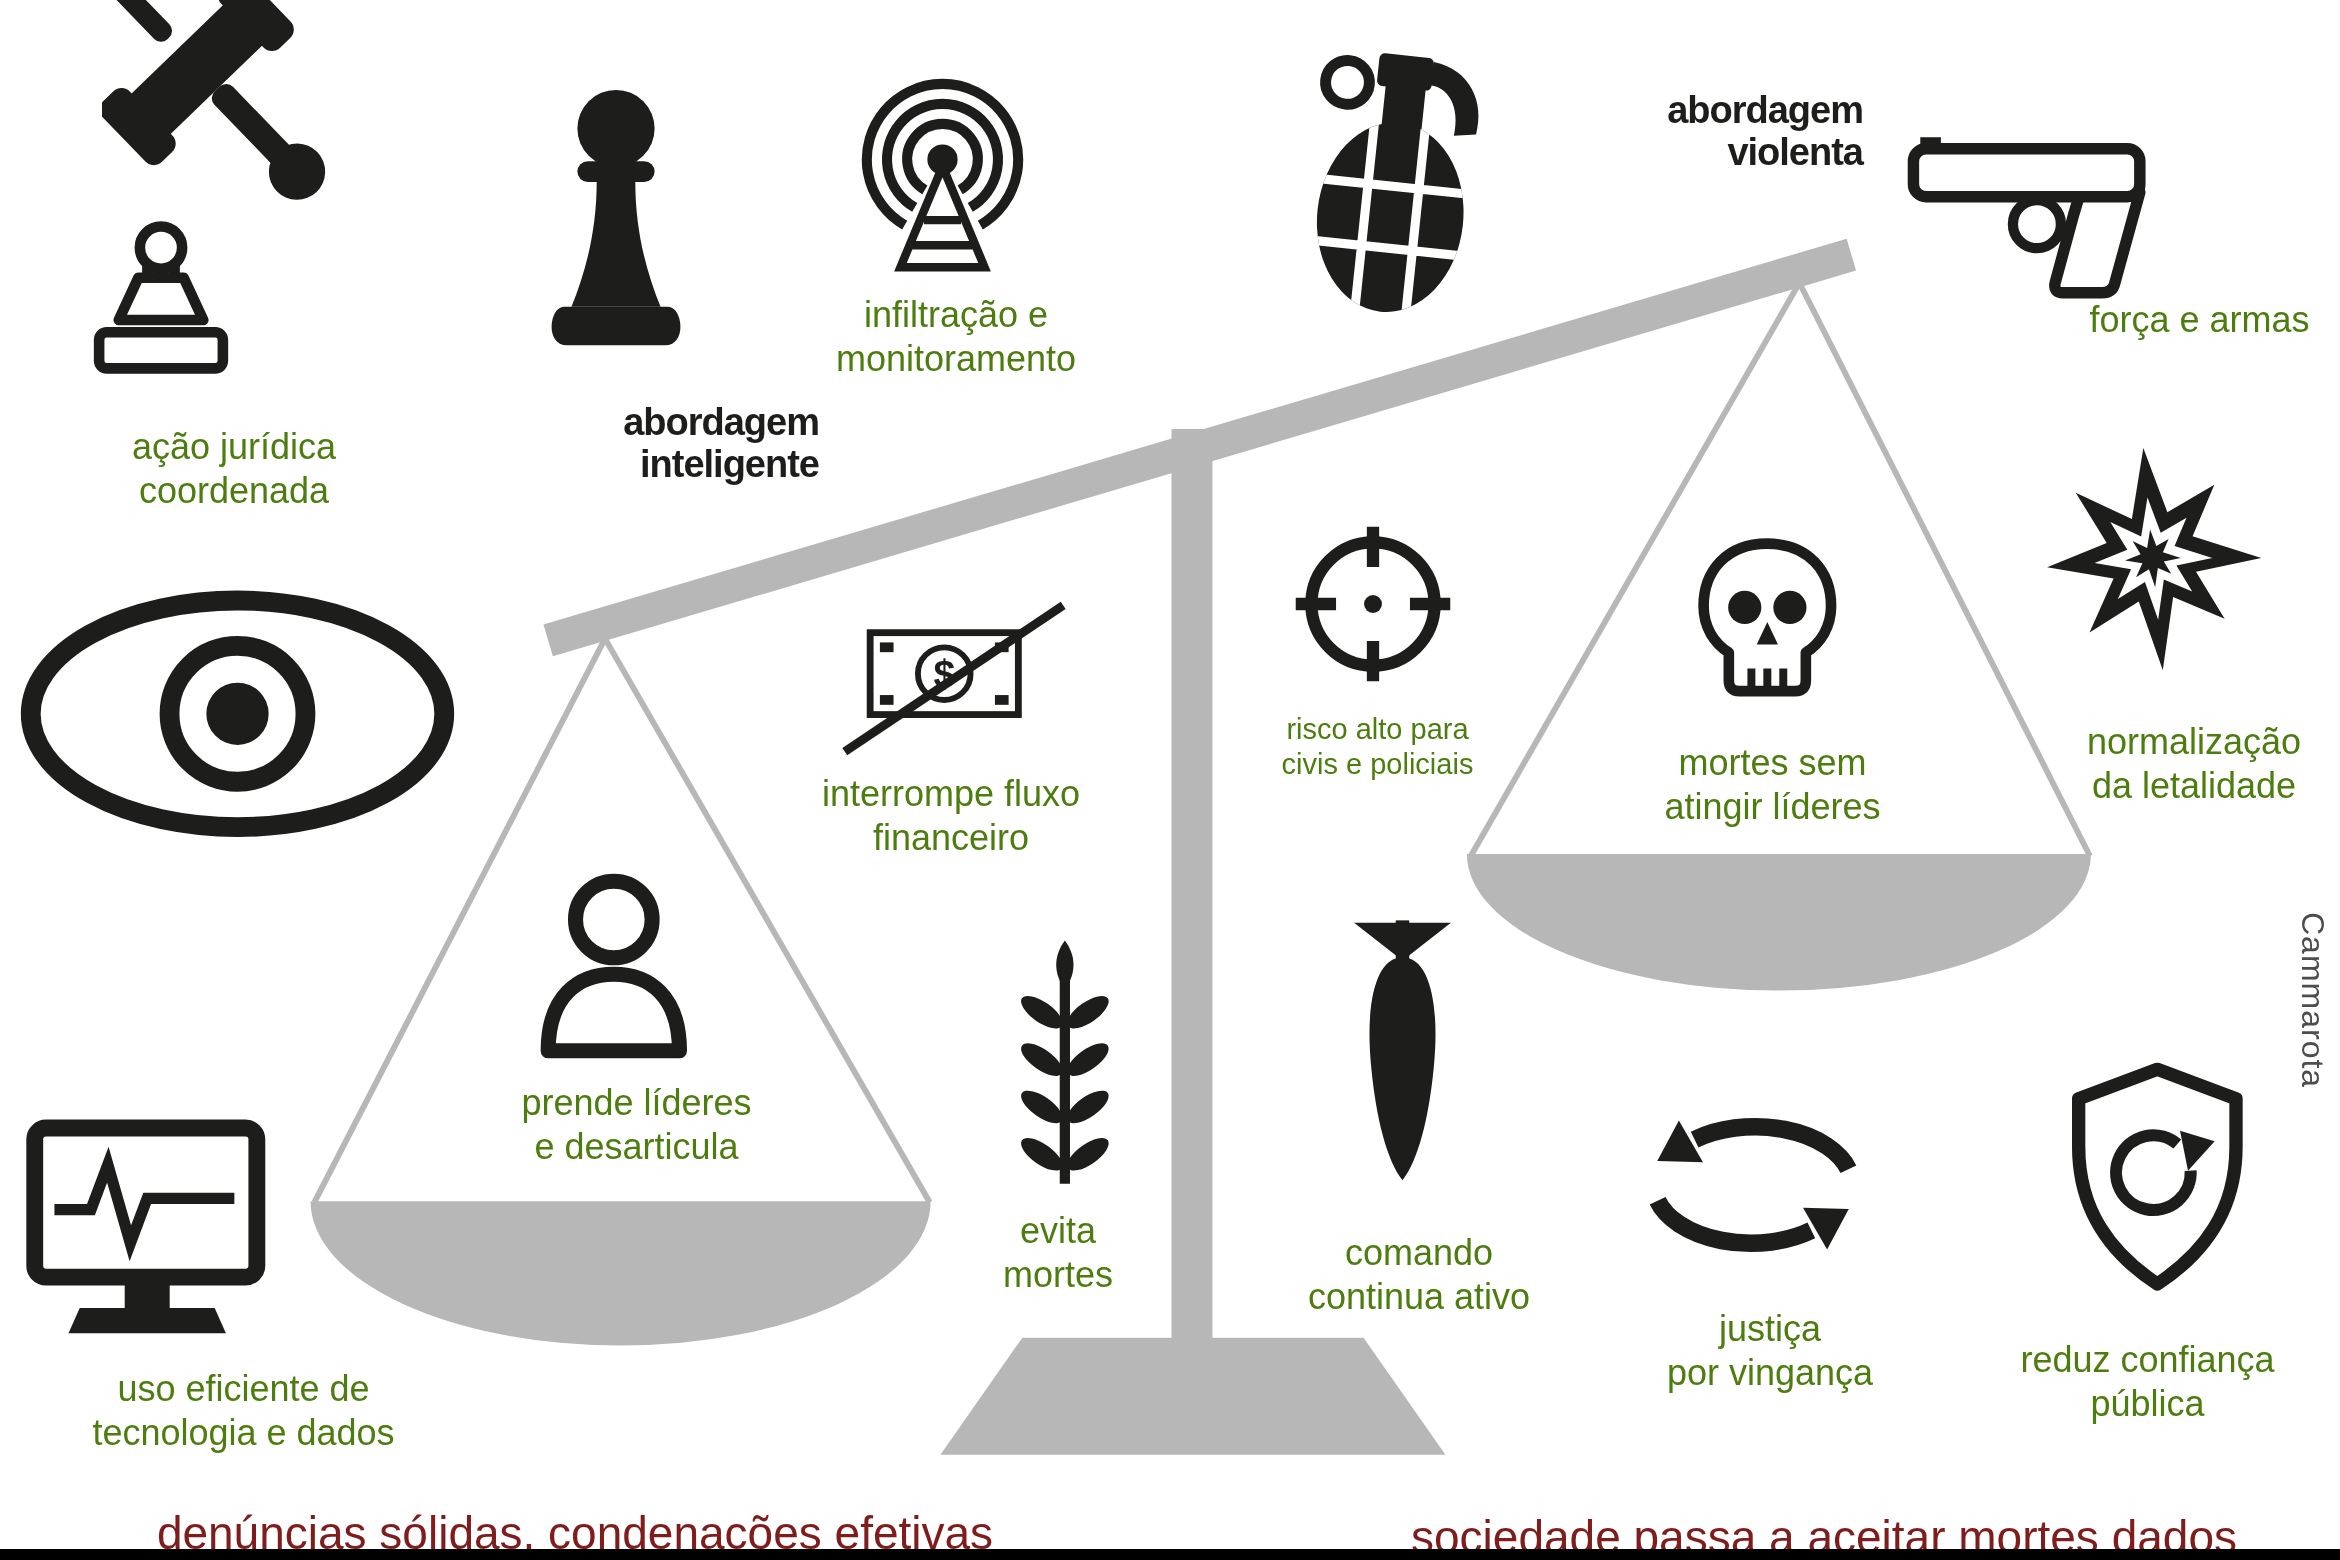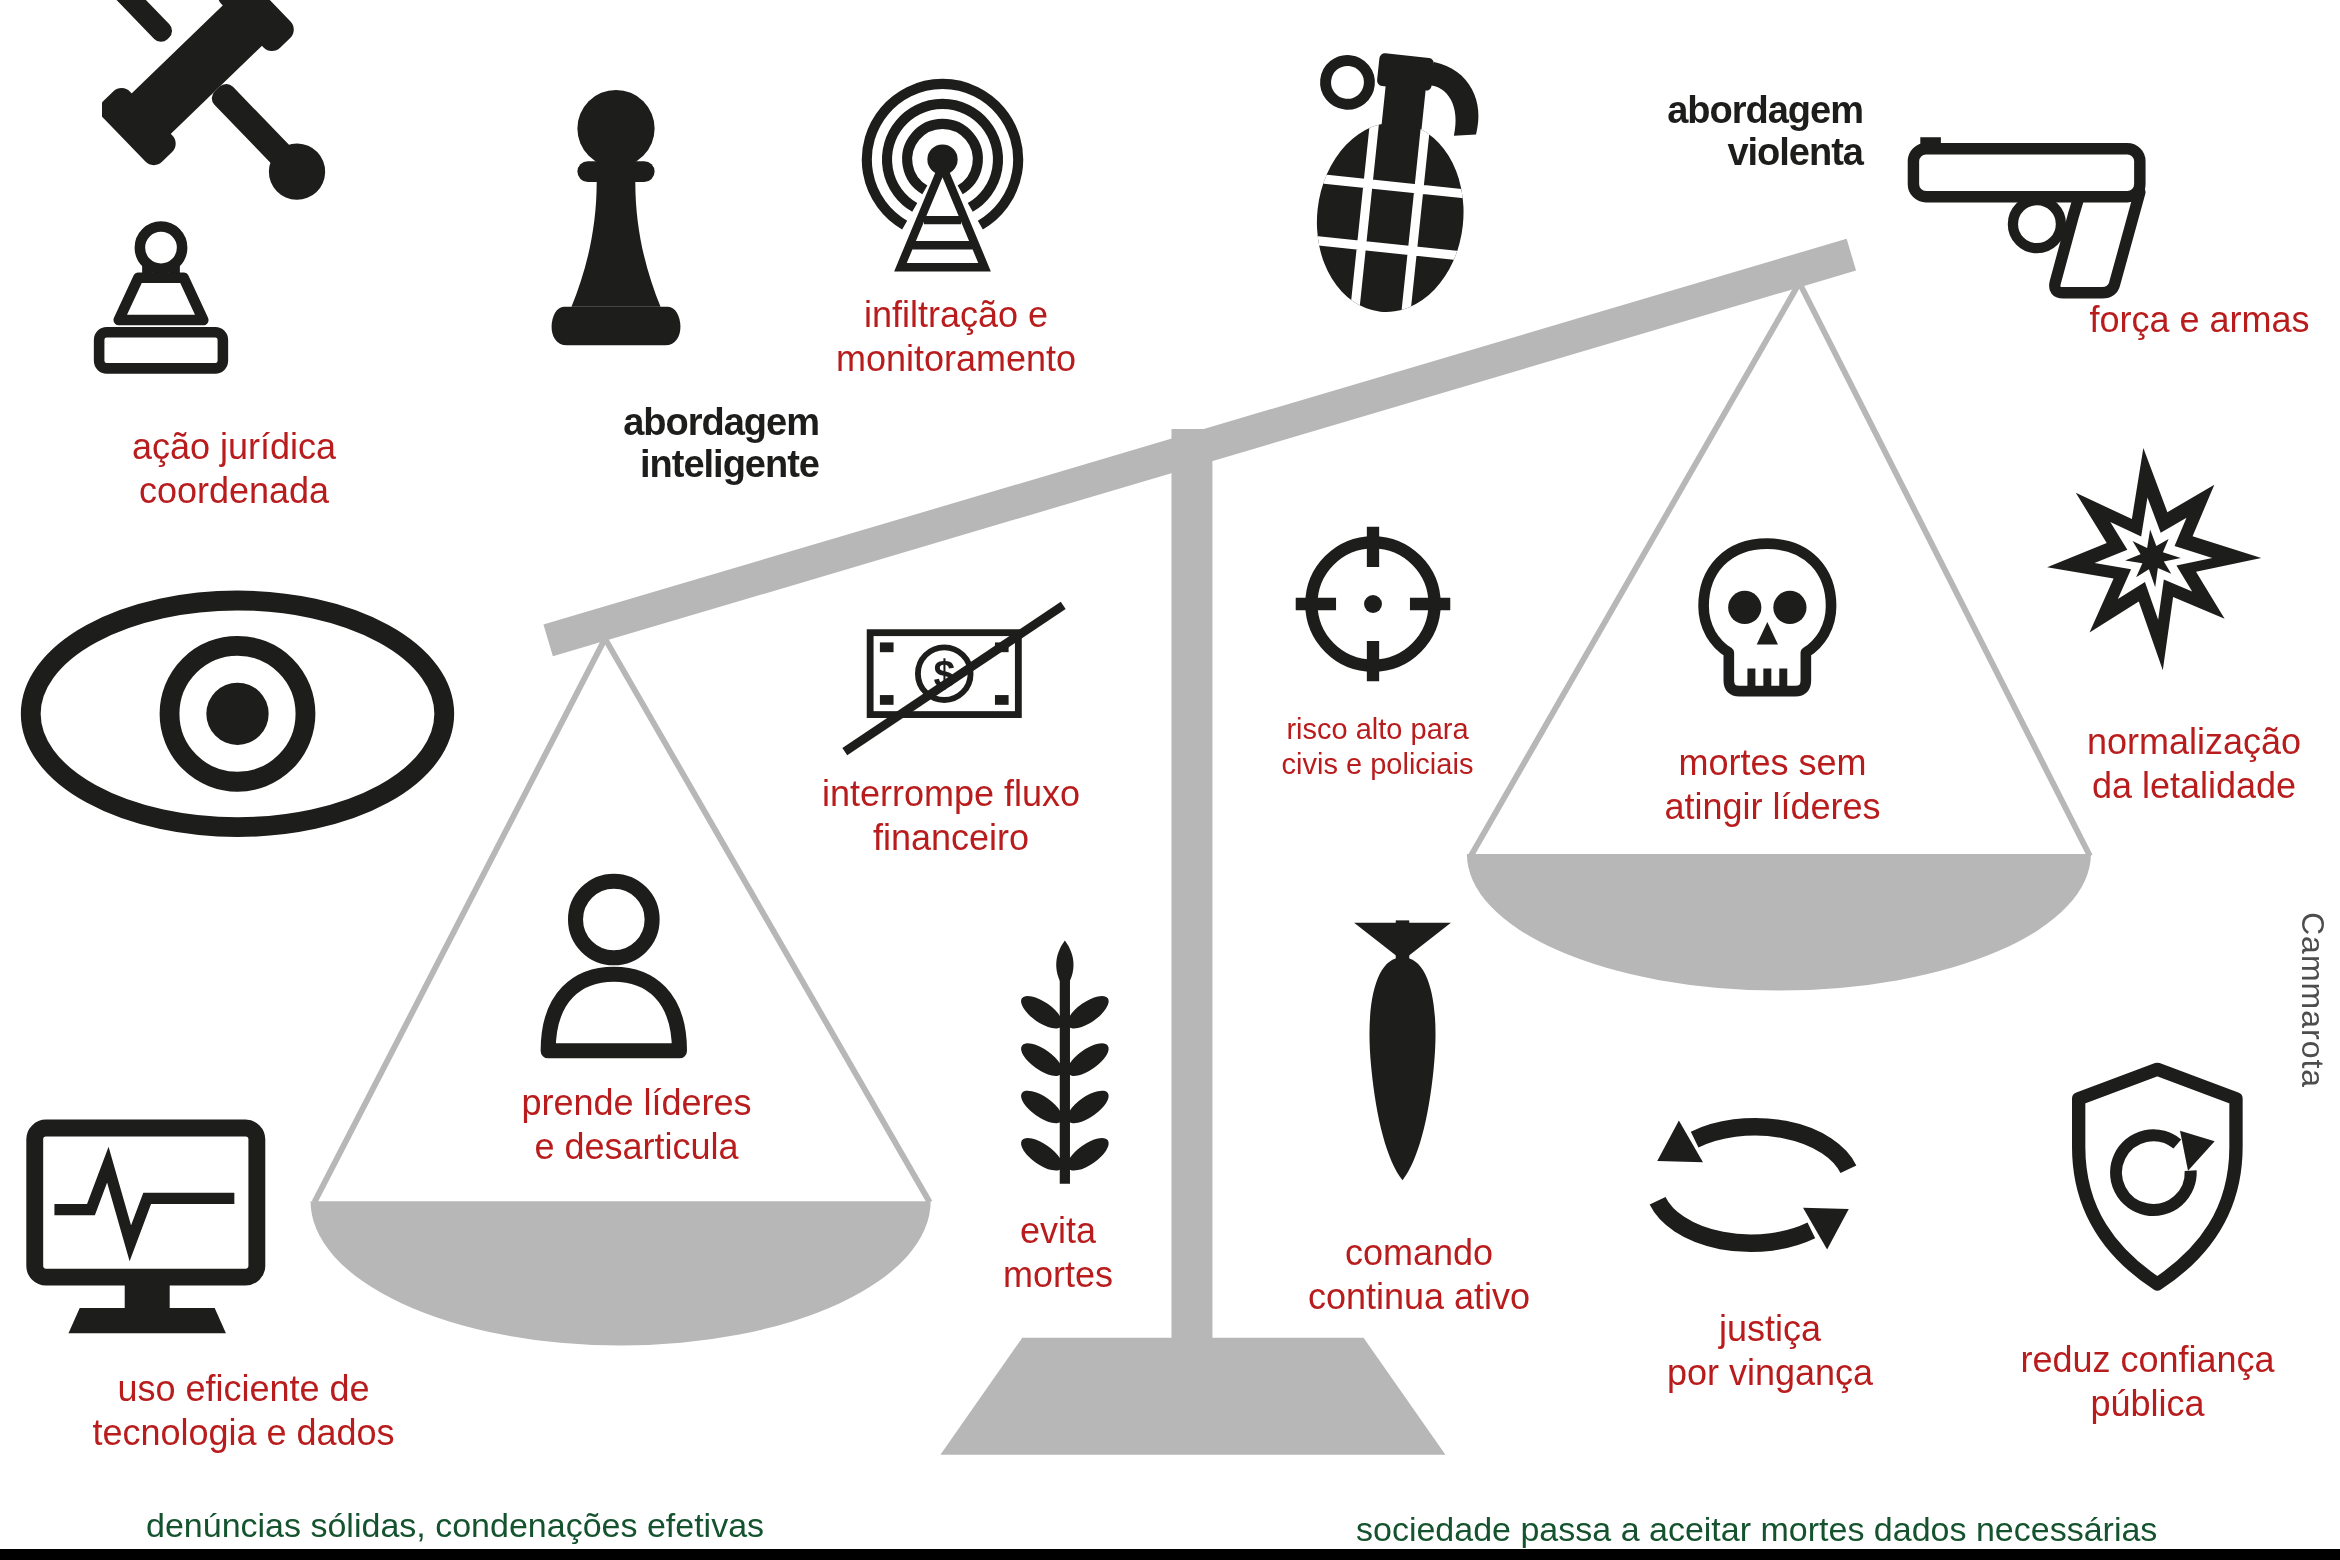--- a/index.html
+++ b/index.html
@@ -9,29 +9,29 @@
   }
   html,body{margin:0;padding:0;background:#fff;}
   .canvas{
     position:relative;width:2341px;height:1560px;background:#fff;
     font-family:"Liberation Sans","DejaVu Sans",sans-serif;
     color:var(--ink);overflow:hidden;
   }
   .abs{position:absolute;}
   .label{
     position:absolute;text-align:center;white-space:pre-line;
-    font-size:36px;line-height:1.22;color:#b91c1c;
+    font-size:36px;line-height:1.22;color:#4d7c0f;
   }
   .label.small{font-size:29px;}
   .heading{
     position:absolute;text-align:right;white-space:pre-line;
     font-weight:bold;font-size:38px;line-height:1.1;color:var(--ink);
     letter-spacing:-1px;
   }
-  .footer-caption{position:absolute;font-size:34px;color:#14532d;}
+  .footer-caption{position:absolute;font-size:46px;color:#7f1d1d;text-align:center;}
   .icon{position:absolute;}
   .icon svg{width:100%;height:100%;display:block;color:var(--ink);}
   .scale-fill{fill:var(--scale);}
   .scale-stroke{stroke:var(--scale);}
   .credit{
     position:absolute;writing-mode:vertical-rl;font-size:32px;
     color:var(--credit);letter-spacing:1px;
   }
   .bottom-bar{position:absolute;left:0;top:1549px;width:2341px;height:11.7px;background:#000;}
 </style>

